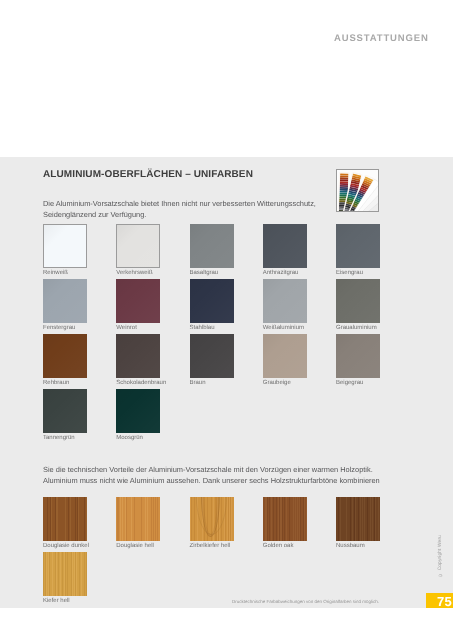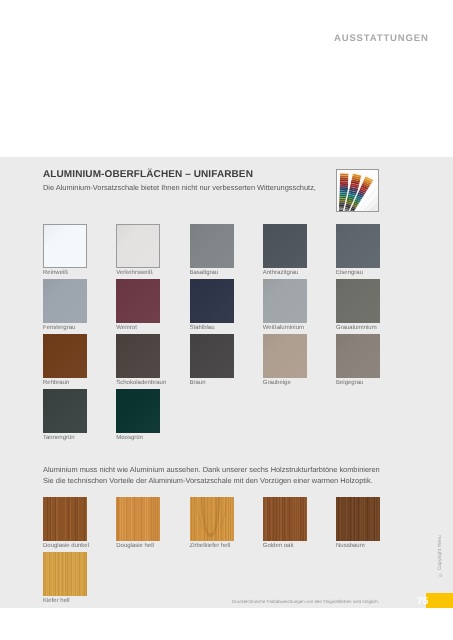--- a/index.html
+++ b/index.html
@@ -32,35 +32,36 @@
   .swlabel{position:absolute;font-size:6px;color:#6f6f6f;white-space:nowrap;}
 
   #fan{position:absolute;left:336px;top:169px;width:43px;height:43px;
        background:#fdfdfd;box-sizing:border-box;border:1px solid #9a9a9a;overflow:hidden;}
   #fan svg{display:block;}
 
   #footnote{position:absolute;left:232px;top:599.3px;font-size:4.5px;color:#959595;white-space:nowrap;}
   #copyright{position:absolute;left:437.8px;top:535.4px;font-size:4.8px;color:#a0a0a0;
              writing-mode:vertical-rl;transform:rotate(180deg);letter-spacing:.15px;}
   #pagenum{position:absolute;left:426px;top:593px;width:27px;height:15px;background:#fbc400;}
-  #pagenum-text{position:absolute;left:417px;top:597.8px;color:#fff;font-size:10px;
+  #pagenum-text{position:absolute;left:437px;top:597.8px;color:#fff;font-size:13px;
            font-weight:bold;letter-spacing:.25px;line-height:7.6px;}
 </style>
 </head>
 <body>
 
 <div id="page">
 
   <div id="kicker">AUSSTATTUNGEN</div>
 
   <div id="panel"></div>
 
   <div class="sect-title" id="sect1-title" style="top:169.4px">ALUMINIUM-OBERFLÄCHEN – UNIFARBEN</div>
-  <div class="sect-body" id="sect1-body" style="top:183px">
+  <div class="sect-body" id="sect1-body" style="top:199px">
       <div class="bodyline">Die Aluminium-Vorsatzschale bietet Ihnen nicht nur verbesserten Witterungsschutz,</div>
+      <div class="bodyline">Seidenglänzend zur Verfügung.</div>
     </div>
 
   <div id="fan">
       <svg width="41" height="41" viewBox="0 0 41 41">
         <g transform="rotate(2 5 70)">
           <rect x="0.34999999999999964" y="2.5" width="9.3" height="67.5" rx="1.2" fill="#ffffff"></rect>
           <rect x="0.5999999999999996" y="3.6" width="8.8" height="1.8016666666666665" fill="#cf7416"></rect>
           <rect x="0.5999999999999996" y="5.516666666666667" width="8.8" height="1.8016666666666665" fill="#bd5a13"></rect>
           <rect x="0.5999999999999996" y="7.433333333333334" width="8.8" height="1.8016666666666665" fill="#a03a16"></rect>
           <rect x="0.5999999999999996" y="9.35" width="8.8" height="1.8016666666666665" fill="#8c221a"></rect>
@@ -188,22 +189,22 @@
       <div class="swlabel" style="left: 262.75px; top: 379.5px;">Graubeige</div>
       <div class="swatch" style="left: 336px; top: 334px; background-color: rgb(136, 128, 121); background-image: linear-gradient(135deg, rgba(0, 0, 0, 0.043) 0%, rgba(0, 0, 0, 0) 32%, rgba(255, 255, 255, 0.035) 100%);"></div>
       <div class="swlabel" style="left: 336px; top: 379.5px;">Beigegrau</div>
       <div class="swatch" style="left: 43px; top: 389px; background-color: rgb(58, 67, 65); background-image: linear-gradient(135deg, rgba(0, 0, 0, 0.043) 0%, rgba(0, 0, 0, 0) 32%, rgba(255, 255, 255, 0.035) 100%);"></div>
       <div class="swlabel" style="left: 43px; top: 434.5px;">Tannengrün</div>
       <div class="swatch" style="left: 116.25px; top: 389px; background-color: rgb(10, 51, 48); background-image: linear-gradient(135deg, rgba(0, 0, 0, 0.043) 0%, rgba(0, 0, 0, 0) 32%, rgba(255, 255, 255, 0.035) 100%);"></div>
       <div class="swlabel" style="left: 116.25px; top: 434.5px;">Moosgrün</div>
     </div>
 
   <div class="sect-body" id="sect2-body" style="top:465.2px">
+      <div class="bodyline">Sie die technischen Vorteile der Aluminium-Vorsatzschale mit den Vorzügen einer warmen Holzoptik.</div>
       <div class="bodyline">Aluminium muss nicht wie Aluminium aussehen. Dank unserer sechs Holzstrukturfarbtöne kombinieren</div>
-      <div class="bodyline">Sie die technischen Vorteile der Aluminium-Vorsatzschale mit den Vorzügen einer warmen Holzoptik.</div>
     </div>
 
   <div id="wood-grid">
       <div class="swatch wood" style="left: 43px; top: 497px; background-color: rgb(140, 84, 38); background-image: linear-gradient(90deg, rgb(140, 84, 38) 0px, rgb(140, 84, 38) 1px, rgb(140, 84, 38) 1px, rgb(140, 84, 38) 2px, rgb(140, 84, 38) 2px, rgb(140, 84, 38) 3px, rgb(140, 84, 38) 3px, rgb(140, 84, 38) 4px, rgb(125, 72, 32) 4px, rgb(125, 72, 32) 5px, rgb(140, 84, 38) 5px, rgb(140, 84, 38) 6px, rgb(140, 84, 38) 6px, rgb(140, 84, 38) 7px, rgb(125, 72, 32) 7px, rgb(125, 72, 32) 8px, rgb(151, 96, 46) 8px, rgb(151, 96, 46) 9px, rgb(140, 84, 38) 9px, rgb(140, 84, 38) 10px, rgb(140, 84, 38) 10px, rgb(140, 84, 38) 11px, rgb(140, 84, 38) 11px, rgb(140, 84, 38) 12px, rgb(125, 72, 32) 12px, rgb(125, 72, 32) 13px, rgb(151, 96, 46) 13px, rgb(151, 96, 46) 14px, rgb(151, 96, 46) 14px, rgb(151, 96, 46) 15px, rgb(140, 84, 38) 15px, rgb(140, 84, 38) 16px, rgb(140, 84, 38) 16px, rgb(140, 84, 38) 17px, rgb(140, 84, 38) 17px, rgb(140, 84, 38) 18px, rgb(140, 84, 38) 18px, rgb(140, 84, 38) 19px, rgb(140, 84, 38) 19px, rgb(140, 84, 38) 20px, rgb(140, 84, 38) 20px, rgb(140, 84, 38) 21px, rgb(140, 84, 38) 21px, rgb(140, 84, 38) 22px, rgb(151, 96, 46) 22px, rgb(151, 96, 46) 23px, rgb(140, 84, 38) 23px, rgb(140, 84, 38) 24px, rgb(140, 84, 38) 24px, rgb(140, 84, 38) 25px, rgb(125, 72, 32) 25px, rgb(125, 72, 32) 26px, rgb(140, 84, 38) 26px, rgb(140, 84, 38) 27px, rgb(151, 96, 46) 27px, rgb(151, 96, 46) 28px, rgb(140, 84, 38) 28px, rgb(140, 84, 38) 29px, rgb(140, 84, 38) 29px, rgb(140, 84, 38) 30px, rgb(140, 84, 38) 30px, rgb(140, 84, 38) 31px, rgb(140, 84, 38) 31px, rgb(140, 84, 38) 32px, rgb(125, 72, 32) 32px, rgb(125, 72, 32) 33px, rgb(140, 84, 38) 33px, rgb(140, 84, 38) 34px, rgb(125, 72, 32) 34px, rgb(125, 72, 32) 35px, rgb(151, 96, 46) 35px, rgb(151, 96, 46) 36px, rgb(140, 84, 38) 36px, rgb(140, 84, 38) 37px, rgb(140, 84, 38) 37px, rgb(140, 84, 38) 38px, rgb(140, 84, 38) 38px, rgb(140, 84, 38) 39px, rgb(140, 84, 38) 39px, rgb(140, 84, 38) 40px, rgb(140, 84, 38) 40px, rgb(140, 84, 38) 41px, rgb(125, 72, 32) 41px, rgb(125, 72, 32) 42px, rgb(140, 84, 38) 42px, rgb(140, 84, 38) 43px, rgb(151, 96, 46) 43px, rgb(151, 96, 46) 44px);"></div>
       <div class="swlabel" style="left: 43px; top: 542.5px;">Douglasie dunkel</div>
       <div class="swatch wood" style="left: 116.25px; top: 497px; background-color: rgb(208, 142, 66); background-image: linear-gradient(90deg, rgb(208, 142, 66) 0px, rgb(208, 142, 66) 1px, rgb(196, 129, 58) 1px, rgb(196, 129, 58) 2px, rgb(196, 129, 58) 2px, rgb(196, 129, 58) 3px, rgb(208, 142, 66) 3px, rgb(208, 142, 66) 4px, rgb(216, 154, 78) 4px, rgb(216, 154, 78) 5px, rgb(208, 142, 66) 5px, rgb(208, 142, 66) 6px, rgb(216, 154, 78) 6px, rgb(216, 154, 78) 7px, rgb(208, 142, 66) 7px, rgb(208, 142, 66) 8px, rgb(208, 142, 66) 8px, rgb(208, 142, 66) 9px, rgb(216, 154, 78) 9px, rgb(216, 154, 78) 10px, rgb(196, 129, 58) 10px, rgb(196, 129, 58) 11px, rgb(208, 142, 66) 11px, rgb(208, 142, 66) 12px, rgb(208, 142, 66) 12px, rgb(208, 142, 66) 13px, rgb(208, 142, 66) 13px, rgb(208, 142, 66) 14px, rgb(208, 142, 66) 14px, rgb(208, 142, 66) 15px, rgb(216, 154, 78) 15px, rgb(216, 154, 78) 16px, rgb(208, 142, 66) 16px, rgb(208, 142, 66) 17px, rgb(208, 142, 66) 17px, rgb(208, 142, 66) 18px, rgb(196, 129, 58) 18px, rgb(196, 129, 58) 19px, rgb(208, 142, 66) 19px, rgb(208, 142, 66) 20px, rgb(208, 142, 66) 20px, rgb(208, 142, 66) 21px, rgb(208, 142, 66) 21px, rgb(208, 142, 66) 22px, rgb(208, 142, 66) 22px, rgb(208, 142, 66) 23px, rgb(208, 142, 66) 23px, rgb(208, 142, 66) 24px, rgb(208, 142, 66) 24px, rgb(208, 142, 66) 25px, rgb(196, 129, 58) 25px, rgb(196, 129, 58) 26px, rgb(208, 142, 66) 26px, rgb(208, 142, 66) 27px, rgb(208, 142, 66) 27px, rgb(208, 142, 66) 28px, rgb(208, 142, 66) 28px, rgb(208, 142, 66) 29px, rgb(216, 154, 78) 29px, rgb(216, 154, 78) 30px, rgb(208, 142, 66) 30px, rgb(208, 142, 66) 31px, rgb(216, 154, 78) 31px, rgb(216, 154, 78) 32px, rgb(208, 142, 66) 32px, rgb(208, 142, 66) 33px, rgb(208, 142, 66) 33px, rgb(208, 142, 66) 34px, rgb(208, 142, 66) 34px, rgb(208, 142, 66) 35px, rgb(196, 129, 58) 35px, rgb(196, 129, 58) 36px, rgb(208, 142, 66) 36px, rgb(208, 142, 66) 37px, rgb(196, 129, 58) 37px, rgb(196, 129, 58) 38px, rgb(208, 142, 66) 38px, rgb(208, 142, 66) 39px, rgb(196, 129, 58) 39px, rgb(196, 129, 58) 40px, rgb(208, 142, 66) 40px, rgb(208, 142, 66) 41px, rgb(196, 129, 58) 41px, rgb(196, 129, 58) 42px, rgb(208, 142, 66) 42px, rgb(208, 142, 66) 43px, rgb(208, 142, 66) 43px, rgb(208, 142, 66) 44px);"></div>
       <div class="swlabel" style="left: 116.25px; top: 542.5px;">Douglasie hell</div>
       <div class="swatch wood" style="left: 189.5px; top: 497px; background-color: rgb(208, 148, 64); background-image: linear-gradient(90deg, rgb(215, 156, 75) 0px, rgb(215, 156, 75) 1px, rgb(198, 137, 56) 1px, rgb(198, 137, 56) 2px, rgb(208, 148, 64) 2px, rgb(208, 148, 64) 3px, rgb(208, 148, 64) 3px, rgb(208, 148, 64) 4px, rgb(198, 137, 56) 4px, rgb(198, 137, 56) 5px, rgb(208, 148, 64) 5px, rgb(208, 148, 64) 6px, rgb(208, 148, 64) 6px, rgb(208, 148, 64) 7px, rgb(215, 156, 75) 7px, rgb(215, 156, 75) 8px, rgb(208, 148, 64) 8px, rgb(208, 148, 64) 9px, rgb(208, 148, 64) 9px, rgb(208, 148, 64) 10px, rgb(208, 148, 64) 10px, rgb(208, 148, 64) 11px, rgb(208, 148, 64) 11px, rgb(208, 148, 64) 12px, rgb(215, 156, 75) 12px, rgb(215, 156, 75) 13px, rgb(208, 148, 64) 13px, rgb(208, 148, 64) 14px, rgb(198, 137, 56) 14px, rgb(198, 137, 56) 15px, rgb(208, 148, 64) 15px, rgb(208, 148, 64) 16px, rgb(208, 148, 64) 16px, rgb(208, 148, 64) 17px, rgb(198, 137, 56) 17px, rgb(198, 137, 56) 18px, rgb(208, 148, 64) 18px, rgb(208, 148, 64) 19px, rgb(208, 148, 64) 19px, rgb(208, 148, 64) 20px, rgb(208, 148, 64) 20px, rgb(208, 148, 64) 21px, rgb(198, 137, 56) 21px, rgb(198, 137, 56) 22px, rgb(208, 148, 64) 22px, rgb(208, 148, 64) 23px, rgb(215, 156, 75) 23px, rgb(215, 156, 75) 24px, rgb(208, 148, 64) 24px, rgb(208, 148, 64) 25px, rgb(198, 137, 56) 25px, rgb(198, 137, 56) 26px, rgb(198, 137, 56) 26px, rgb(198, 137, 56) 27px, rgb(215, 156, 75) 27px, rgb(215, 156, 75) 28px, rgb(198, 137, 56) 28px, rgb(198, 137, 56) 29px, rgb(215, 156, 75) 29px, rgb(215, 156, 75) 30px, rgb(208, 148, 64) 30px, rgb(208, 148, 64) 31px, rgb(198, 137, 56) 31px, rgb(198, 137, 56) 32px, rgb(208, 148, 64) 32px, rgb(208, 148, 64) 33px, rgb(208, 148, 64) 33px, rgb(208, 148, 64) 34px, rgb(215, 156, 75) 34px, rgb(215, 156, 75) 35px, rgb(198, 137, 56) 35px, rgb(198, 137, 56) 36px, rgb(208, 148, 64) 36px, rgb(208, 148, 64) 37px, rgb(215, 156, 75) 37px, rgb(215, 156, 75) 38px, rgb(198, 137, 56) 38px, rgb(198, 137, 56) 39px, rgb(215, 156, 75) 39px, rgb(215, 156, 75) 40px, rgb(198, 137, 56) 40px, rgb(198, 137, 56) 41px, rgb(215, 156, 75) 41px, rgb(215, 156, 75) 42px, rgb(208, 148, 64) 42px, rgb(208, 148, 64) 43px, rgb(208, 148, 64) 43px, rgb(208, 148, 64) 44px);">
         <div class="cathedral"></div>
         <div class="cathedral c2"></div>

